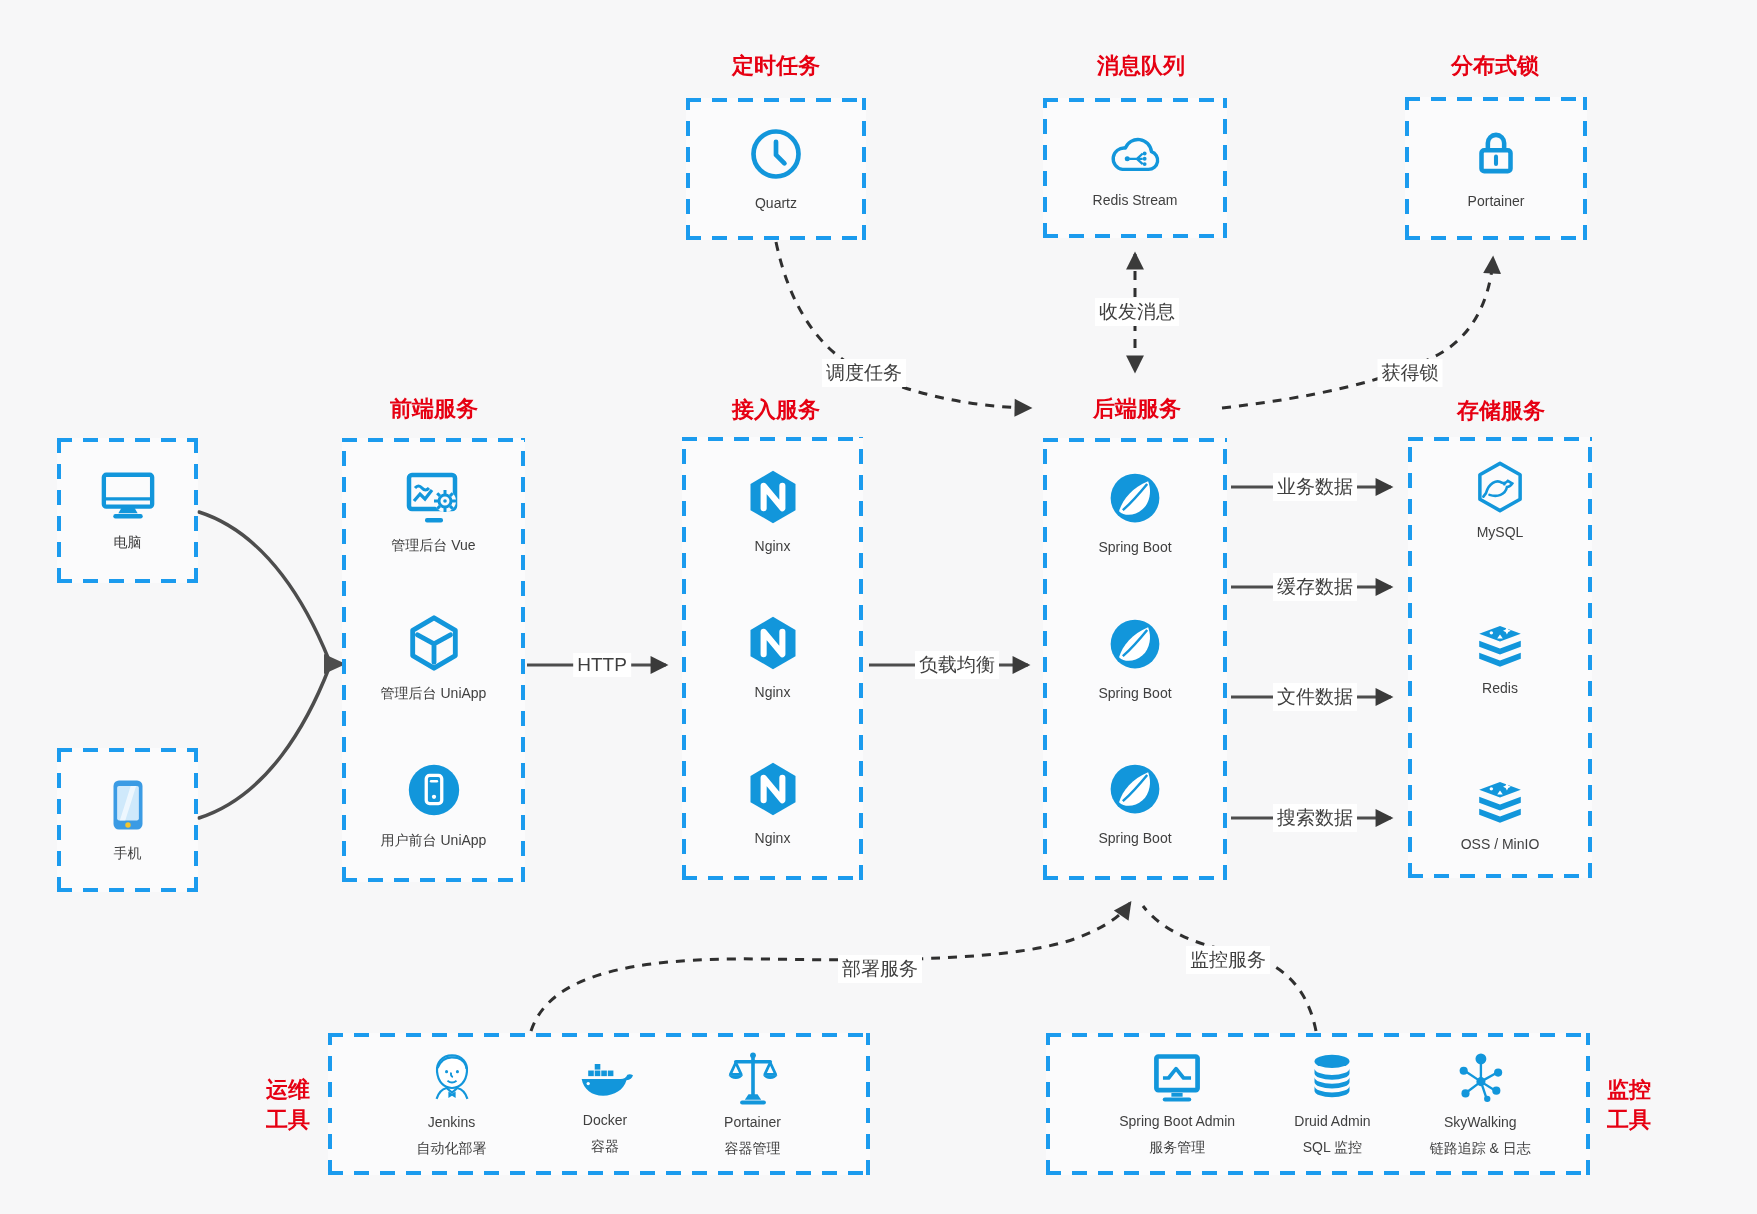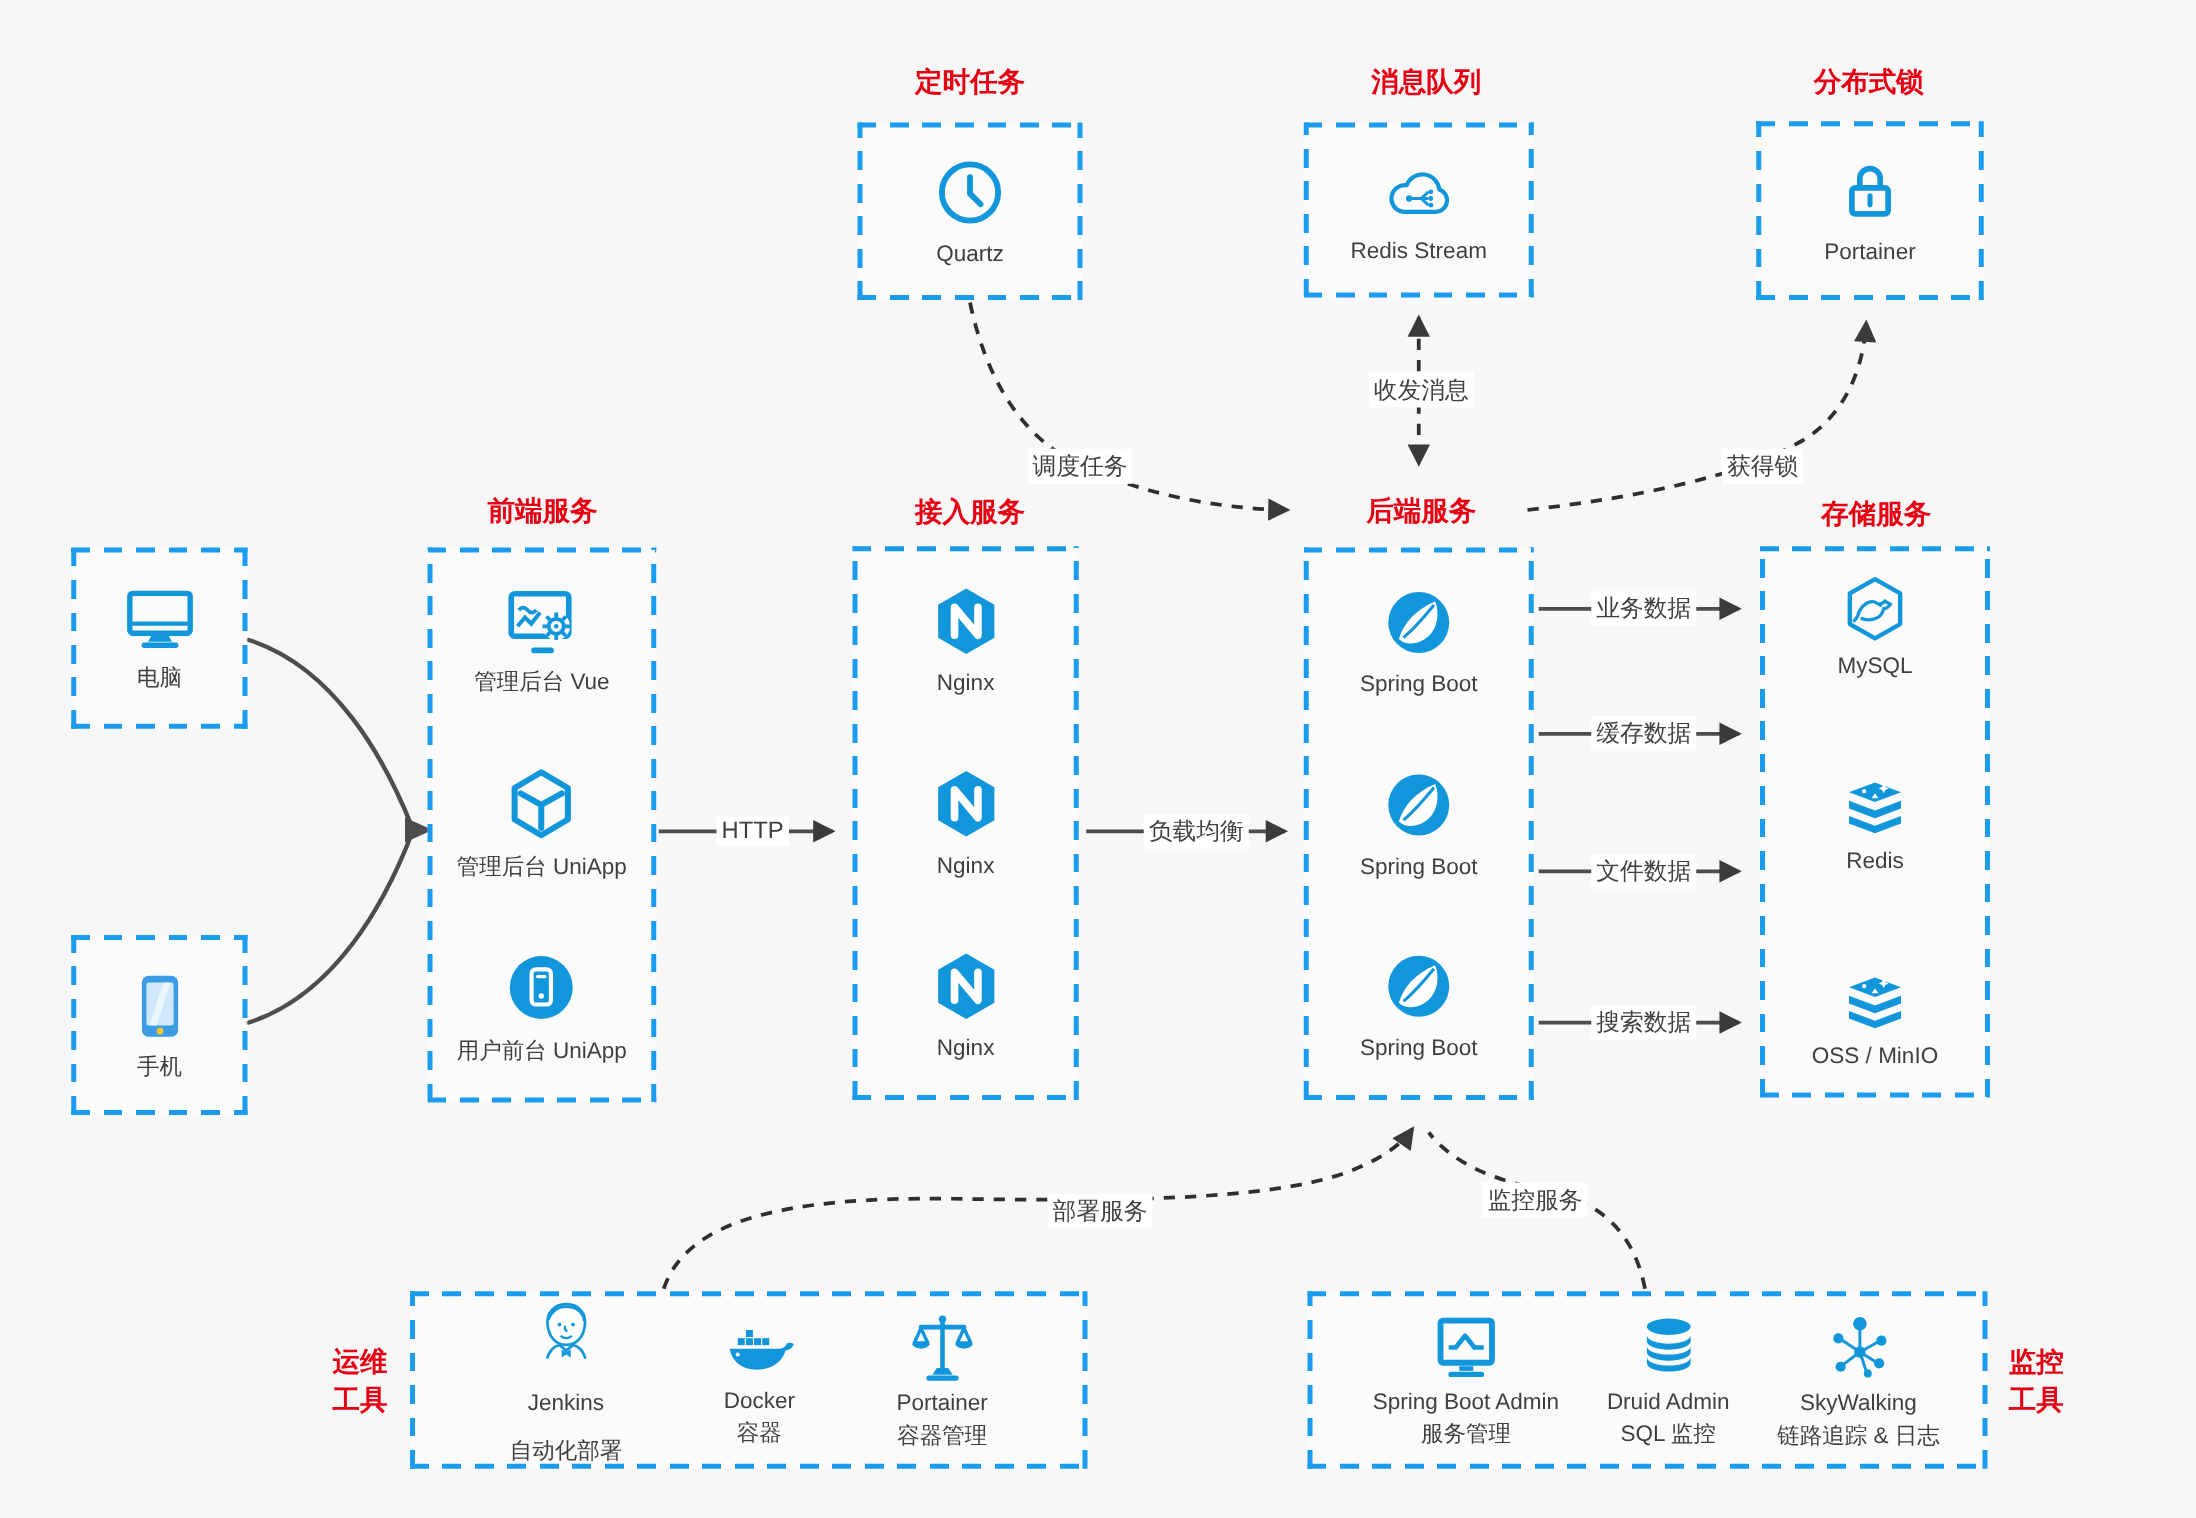--- a/index.html
+++ b/index.html
@@ -14,21 +14,21 @@
       repeating-linear-gradient(0deg,#1b9bee 0 15px,transparent 15px 26px);
     background-size:100% 4px,100% 4px,4px 100%,4px 100%;
     background-position:0 0,0 100%,0 0,100% 0;
     background-repeat:no-repeat;}
   .vstack{display:flex;flex-direction:column;justify-content:space-between;align-items:center;height:100%;box-sizing:border-box;padding:30px 0;}
   .center1{display:flex;flex-direction:column;justify-content:center;align-items:center;height:100%;}
   .hstack{display:flex;flex-direction:row;justify-content:space-evenly;align-items:center;height:100%;}
   .cell{display:flex;flex-direction:column;align-items:center;gap:7px;}
   .ic{display:block;line-height:0;}
   .ic svg{display:block;}
-  .node-label{font-size:18px;color:#3f3f3f;white-space:nowrap;line-height:24px;text-align:center;}
+  .node-label{font-size:14px;color:#3f3f3f;white-space:nowrap;line-height:24px;text-align:center;}
   .sec-title{position:absolute;transform:translateX(-50%);font-size:22px;font-weight:bold;color:#e60012;white-space:nowrap;z-index:4;line-height:26px;}
   .side-title{position:absolute;transform:translate(-50%,-50%);font-size:22px;font-weight:bold;color:#e60012;text-align:left;line-height:30px;z-index:4;}
   .edge-label{position:absolute;transform:translate(-50%,-50%);font-size:19px;color:#3f3f3f;background:#fff;padding:1px 4px;white-space:nowrap;z-index:5;}
   .note{position:absolute;left:58px;top:97px;width:450px;height:72px;background:#fbf8c6;z-index:3;
         box-sizing:border-box;padding:11px 24px 0 20px;font-size:18px;color:#4a4a4a;line-height:26px;}
   .note::after{content:"";position:absolute;top:0;right:0;width:0;height:0;
         border-top:20px solid #f7f7f8;border-left:20px solid #c9cccf;}
 </style>
 </head>
 <body>
@@ -306,21 +306,21 @@
               <path d="M32,18 l3.2,4.5 h-6.4 z" fill="#ffffff"></path>
             </svg>
         </span>
         <div class="node-label">OSS / MinIO</div>
       </div>
     </div>
   </div>
 
   <div class="dbox" style="left:328px;top:1033px;width:542px;height:142px">
     <div class="hstack">
-      <div class="cell" style="gap:14px">
+      <div class="cell" style="gap:2px">
         <span class="ic">
           <svg width="58" height="60" viewBox="0 0 64 66">
               <g stroke="#1296db" stroke-width="2.4" fill="#ffffff">
                 <path d="M32,8 C21,8 14.5,16 15.5,26 C16.5,37 23,44 32,44 C41,44 47.5,37 48.5,26 C49.5,16 43,8 32,8 z"></path>
                 <path d="M16,22 Q22,7 38,11 Q47,14 48,23" fill="none"></path>
                 <path d="M15,56 q3,-10 11,-12 l6,5 6,-5 q8,2 11,12"></path>
               </g>
               <g fill="#1296db">
                 <circle cx="26" cy="26" r="1.7"></circle>
                 <circle cx="38" cy="26" r="1.7"></circle>

